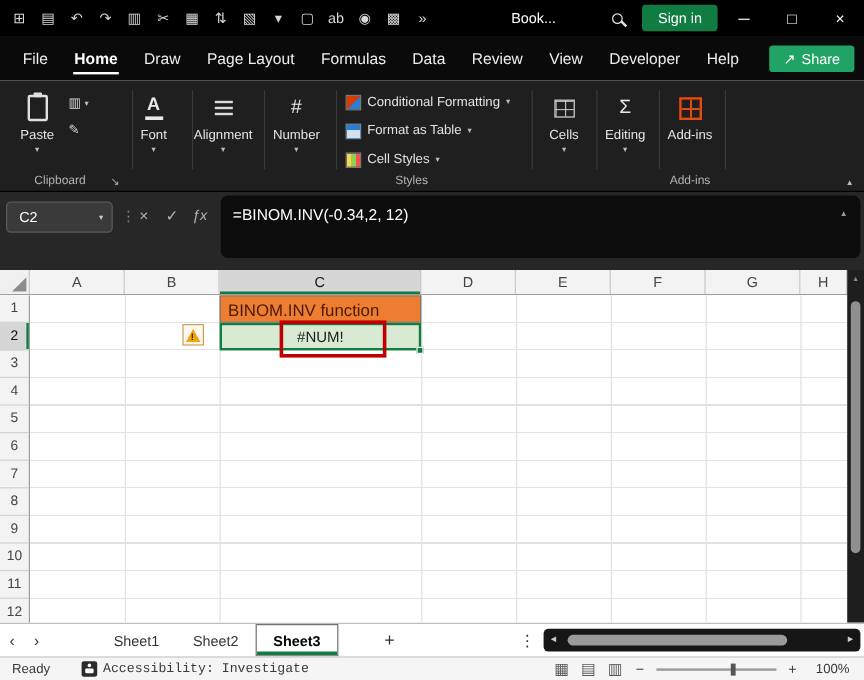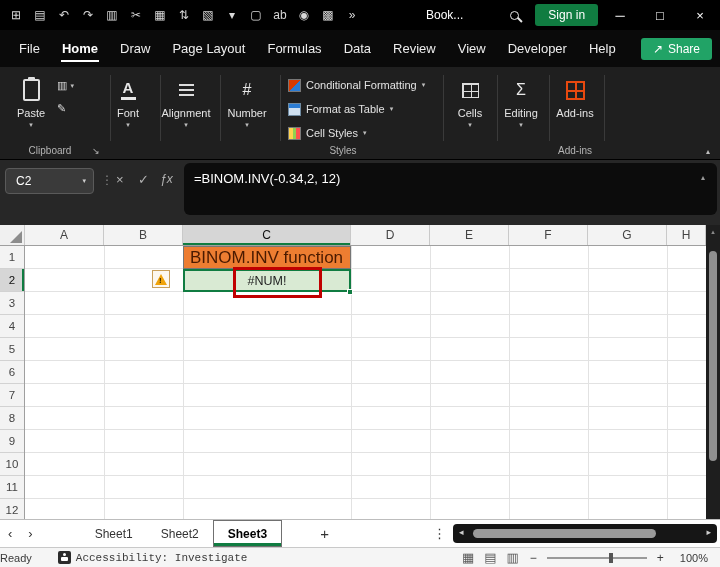--- a/index.html
+++ b/index.html
@@ -103,21 +103,21 @@
   .gridbody { position:absolute; top:246px; left:0; width:706px; height:273px; background:#fff; overflow:hidden; }
   .rowheaders { position:absolute; left:0; top:0; width:25px; height:100%; background:#f3f3f3;
                 border-right:1px solid #9f9f9f; }
   .row-h { height:23px; display:flex; align-items:center; justify-content:center; font-size:11.5px;
            color:#444; border-bottom:1px solid #d2d2d2; }
   .row-h.sel { background:#d6d6d6; color:#111; box-shadow:inset -2px 0 0 #107C41; }
   .cells { position:absolute; left:25px; top:0; right:0; bottom:0;
            background-image:repeating-linear-gradient(to bottom, transparent 0, transparent 22px, #e2e2e2 22px, #e2e2e2 23px); }
   .vline { position:absolute; top:0; bottom:0; width:1px; background:#e2e2e2; }
   .cell-c1 { position:absolute; left:158px; top:0; width:168px; height:23px; background:#ED7D31;
-             border:1px solid #767676; color:#4a1a00; font-size:17px; display:flex;
+             border:1px solid #767676; color:#4a1a00; font-size:14px; display:flex;
              align-items:center; padding-left:6px; white-space:nowrap; }
   .cell-c2 { position:absolute; left:158px; top:23px; width:168px; height:23px; background:#D9EAD3;
              border:2px solid #107C41; color:#1e1e1e; font-size:12.5px; display:flex;
              align-items:center; justify-content:center; z-index:2; }
   .fill-handle { position:absolute; left:322px; top:43px; width:6px; height:6px; background:#107C41;
                  border:1px solid #fff; z-index:6; }
   .red-box { position:absolute; left:208px; top:21px; width:89px; height:31px;
              border:3px solid #C00000; z-index:5; }
   .warn-btn { position:absolute; left:127px; top:24px; width:18px; height:18px; background:#fdf8ef;
               border:1px solid #caa05a; display:flex; align-items:center; justify-content:center; z-index:3; }
@@ -140,21 +140,21 @@
   .tab-more { font-size:13px; color:#333; padding:0 8px; margin-left:86px; }
   .hscroll { position:absolute; right:3px; top:4px; width:264px; height:19px; background:#161616;
              border-radius:4px; }
   .hs-l { position:absolute; left:6px; top:3px; font-size:9px; color:#cfcfcf; }
   .hs-r { position:absolute; right:6px; top:3px; font-size:9px; color:#cfcfcf; }
   .hs-thumb { position:absolute; left:20px; top:5px; width:183px; height:9px; background:#9a9a9a; border-radius:5px; }
 
   
   .statusbar { position:absolute; top:547px; left:0; right:0; height:20px; background:#f5f5f5;
                border-top:1px solid #c9c9c9; display:flex; align-items:center; font-size:11px; color:#3a3a3a; }
-  .sb-ready { }
+  .sb-ready { padding-left:10px; }
   .sb-acc { display:flex; align-items:center; margin-left:26px; gap:5px;font-family:Liberation Mono, monospace; }
   .acc-icon { width:13px; height:13px; background:#2b2b2b; border-radius:2px; position:relative; }
   .acc-icon::before { content:""; position:absolute; left:5px; top:2px; width:3px; height:3px;
                       border-radius:50%; background:#fff; }
   .acc-icon::after { content:""; position:absolute; left:3px; top:6px; width:7px; height:4px;
                      background:#fff; border-radius:1px; }
   .sb-right { margin-left:auto; display:flex; align-items:center; padding-right:12px; }
   .view-ic { font-size:13px; color:#5a5a5a; padding:0 5px; }
   .zoom-minus, .zoom-plus { font-size:12px; color:#3a3a3a; padding:0 6px; }
   .ztrack { width:100px; height:2px; background:#9a9a9a; position:relative; margin:0 4px; }

